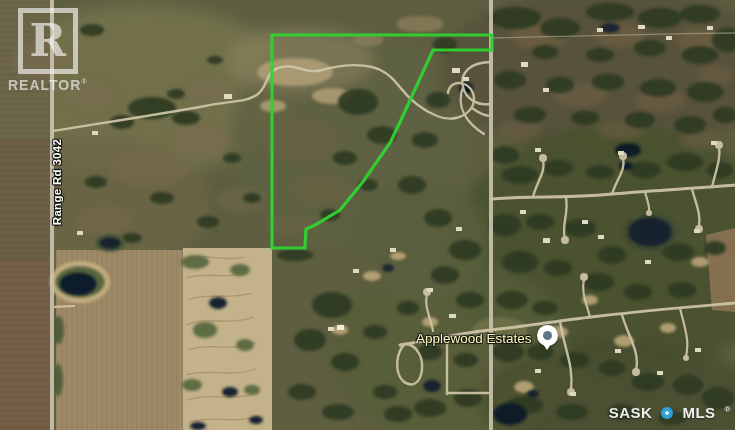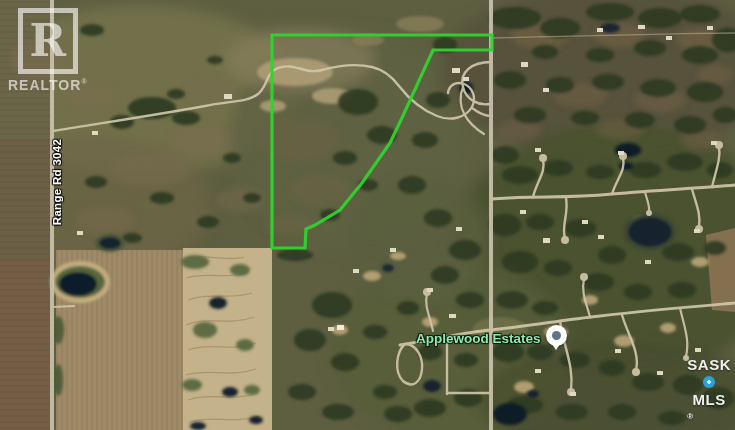--- a/index.html
+++ b/index.html
@@ -25,45 +25,44 @@
     position:absolute;left:57px;top:182px;
     transform:translate(-50%,-50%) rotate(-90deg);
     color:#fff;font-size:11.5px;font-weight:700;letter-spacing:.3px;white-space:nowrap;
     text-shadow:-1px -1px 1px rgba(0,0,0,.8),1px -1px 1px rgba(0,0,0,.8),
                 -1px 1px 1px rgba(0,0,0,.8),1px 1px 1px rgba(0,0,0,.8);
   }
 
   
   .place{position:absolute;left:416px;top:325px;display:flex;align-items:center;gap:5px;}
   .place-text{
-    color:#86efac;font-size:13.5px;font-weight:700;white-space:nowrap;
+    color:#fef9c3;font-size:13.5px;font-weight:400;white-space:nowrap;
     text-shadow:-1px -1px 1px rgba(0,0,0,.75),1px -1px 1px rgba(0,0,0,.75),
                 -1px 1px 1px rgba(0,0,0,.75),1px 1px 1px rgba(0,0,0,.75);
   }
   .pin{position:relative;width:21px;height:27px;flex:0 0 auto;}
   .pin-circle{
     position:absolute;left:0;top:0;width:21px;height:21px;border-radius:50%;
     background:#fff;box-shadow:0 1px 3px rgba(0,0,0,.45);
   }
   .pin-dot{
     position:absolute;left:6px;top:6px;width:9px;height:9px;border-radius:50%;
     background:#5d7689;
   }
   .pin-tail{
     position:absolute;left:6.5px;top:19px;width:0;height:0;
     border-left:4px solid transparent;border-right:4px solid transparent;
     border-top:6px solid #fff;
   }
 
   
   .mls{
-    position:absolute;right:4px;bottom:9px;display:flex;align-items:center;gap:3px;
+    position:absolute;right:4px;bottom:9px;display:flex;align-items:center;gap:9px;
     color:rgba(255,255,255,.92);font-weight:700;font-size:15px;letter-spacing:.5px;
     text-shadow:0 1px 2px rgba(0,0,0,.55);
-    flex-direction:column;
   }
   .mls-icon{width:12px;height:12px;border-radius:50%;flex:0 0 auto;
     background:radial-gradient(circle,#cdeaf8 0 2px,#2da0d8 2px);}
   .mls sup{font-size:8px;align-self:flex-start;margin-top:1px;}
 </style>
 </head>
 <body>
 
 <div class="stage">
 

